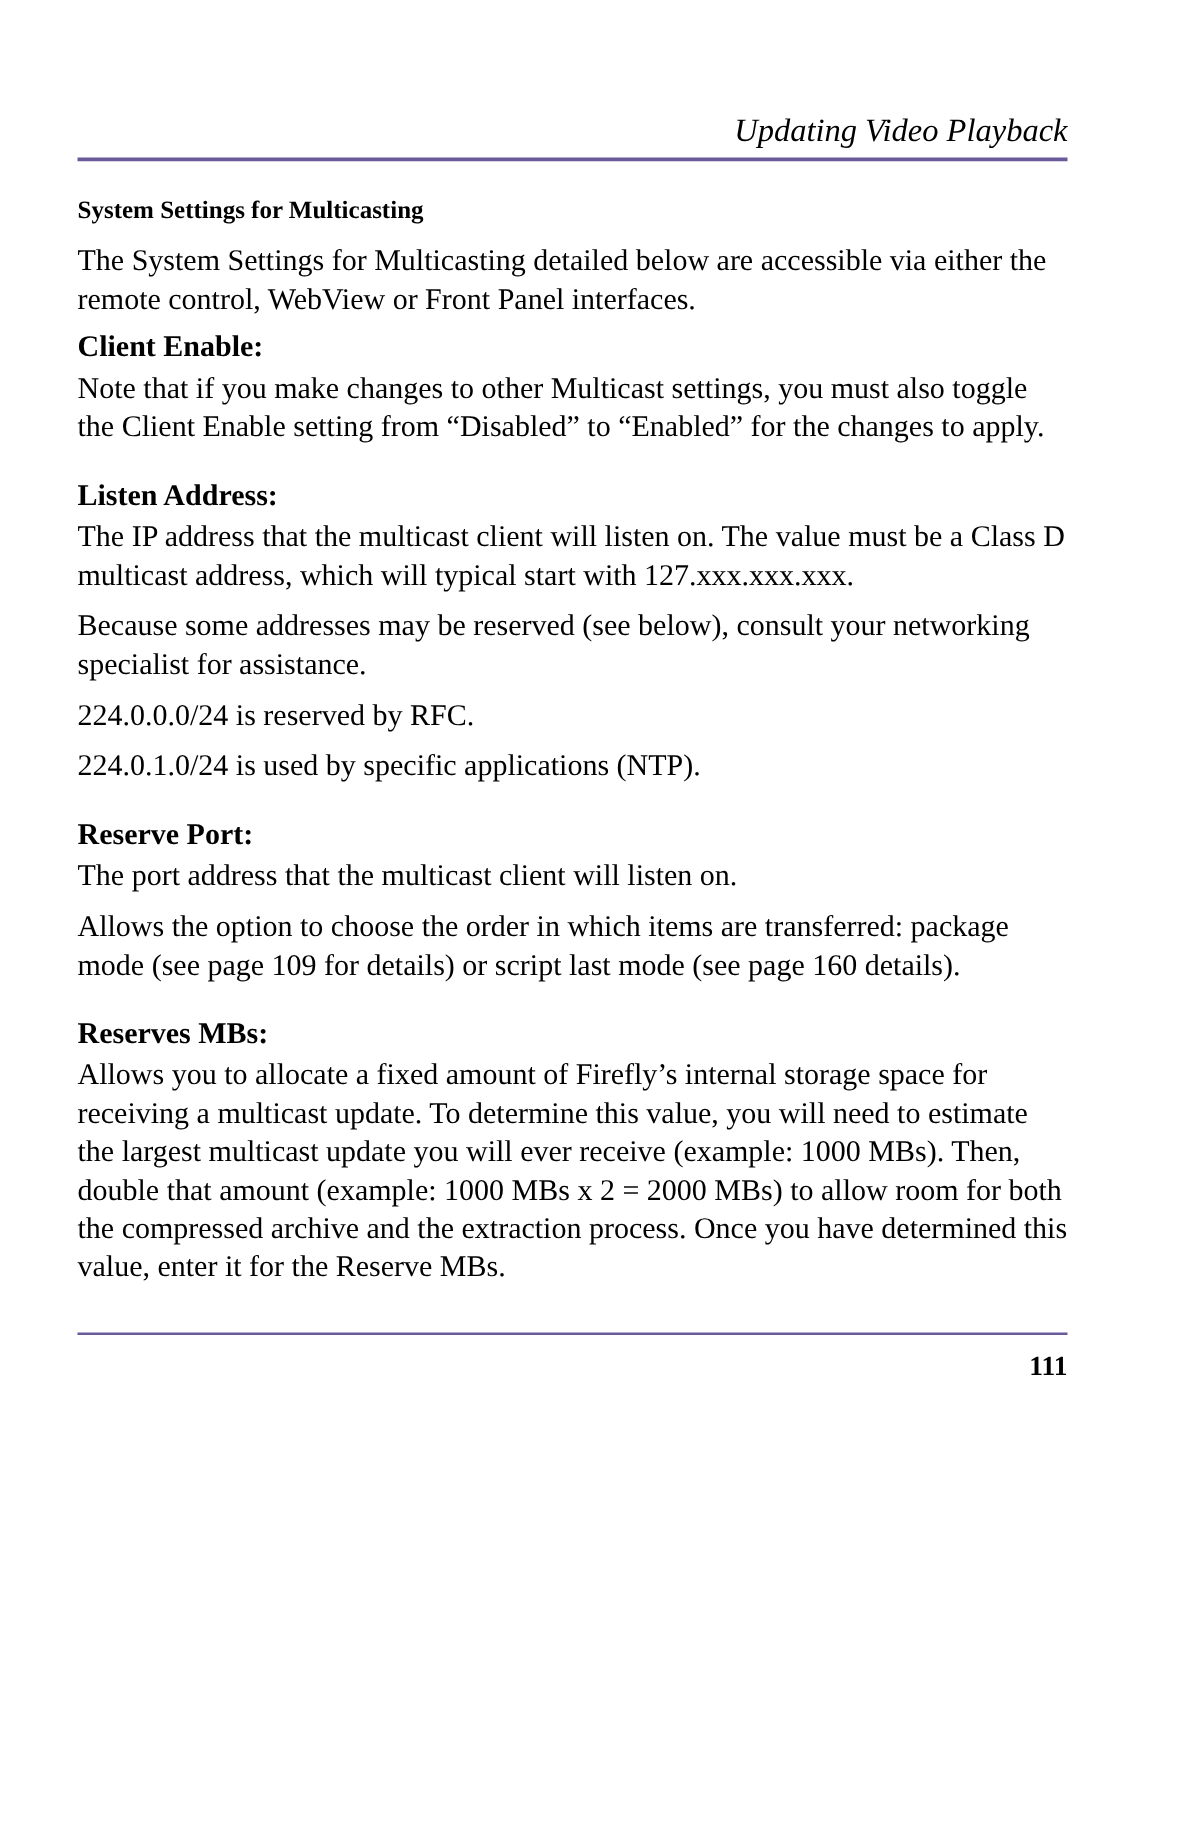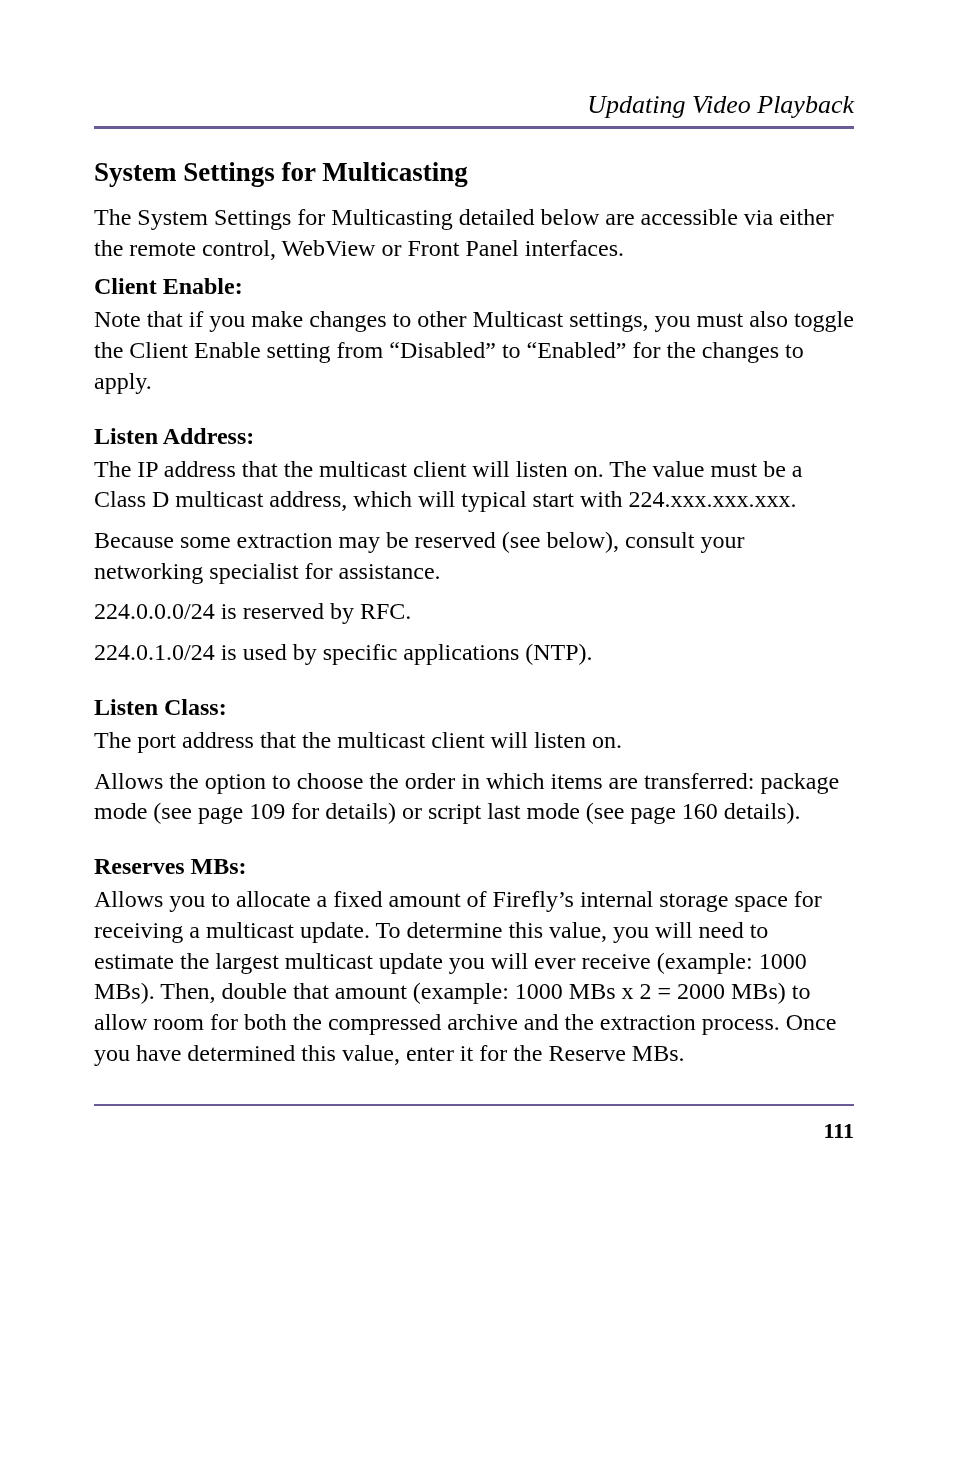--- a/index.html
+++ b/index.html
@@ -4,37 +4,37 @@
 <style>
   body {
     margin: 0;
     padding: 0;
     font-family: "Times New Roman", Times, serif;
     background: #fff;
     color: #000;
     width: 954px;
   }
   .page {
-    padding: 90px 100px 60px 94px;
+    padding: 90px 100px 60px 62px;
     box-sizing: border-box;
   }
   .running-header {
     text-align: right;
     font-style: italic;
     font-size: 26px;
     margin-bottom: 6px;
   }
   .header-rule {
     border: none;
     border-top: 3px solid #6a5a9a;
     margin: 0 0 28px 0;
   }
   .section-title {
     font-weight: bold;
-    font-size: 27px;
+    font-size: 20px;
     margin: 10px 0 14px 0;
   }
   .para {
     font-size: 24px;
     line-height: 1.28;
     margin: 0 0 10px 0;
   }
   .subhead {
     font-weight: bold;
     font-size: 24px;
@@ -63,26 +63,26 @@
   <hr class="header-rule">
 
   <div class="section-title">System Settings for Multicasting</div>
 
   <p class="para">The System Settings for Multicasting detailed below are accessible via either the remote control, WebView or Front Panel interfaces.</p>
 
   <div class="subhead">Client Enable:</div>
   <p class="para">Note that if you make changes to other Multicast settings, you must also toggle the Client Enable setting from “Disabled” to “Enabled” for the changes to apply.</p>
 
   <div class="subhead subhead-gap">Listen Address:</div>
-  <p class="para">The IP address that the multicast client will listen on. The value must be a Class D multicast address, which will typical start with 224.xxx.xxx.xxx.</p>
-  <p class="para">Because some extraction may be reserved (see below), consult your networking specialist for assistance.</p>
+  <p class="para">The IP address that the multicast client will listen on. The value must be a Class D multicast address, which will typical start with 127.xxx.xxx.xxx.</p>
+  <p class="para">Because some addresses may be reserved (see below), consult your networking specialist for assistance.</p>
   <p class="para">224.0.0.0/24 is reserved by RFC.</p>
   <p class="para">224.0.1.0/24 is used by specific applications (NTP).</p>
 
-  <div class="subhead subhead-gap">Listen Class:</div>
+  <div class="subhead subhead-gap">Reserve Port:</div>
   <p class="para">The port address that the multicast client will listen on.</p>
 
   <p class="para">Allows the option to choose the order in which items are transferred: package mode (see page 109 for details) or script last mode (see page 160 details).</p>
 
   <div class="subhead subhead-gap">Reserves MBs:</div>
   <p class="para">Allows you to allocate a fixed amount of Firefly’s internal storage space for receiving a multicast update. To determine this value, you will need to estimate the largest multicast update you will ever receive (example: 1000 MBs). Then, double that amount (example: 1000 MBs x 2 = 2000 MBs) to allow room for both the compressed archive and the extraction process. Once you have determined this value, enter it for the Reserve MBs.</p>
 
   <hr class="footer-rule">
   <div class="page-number">111</div>
 

